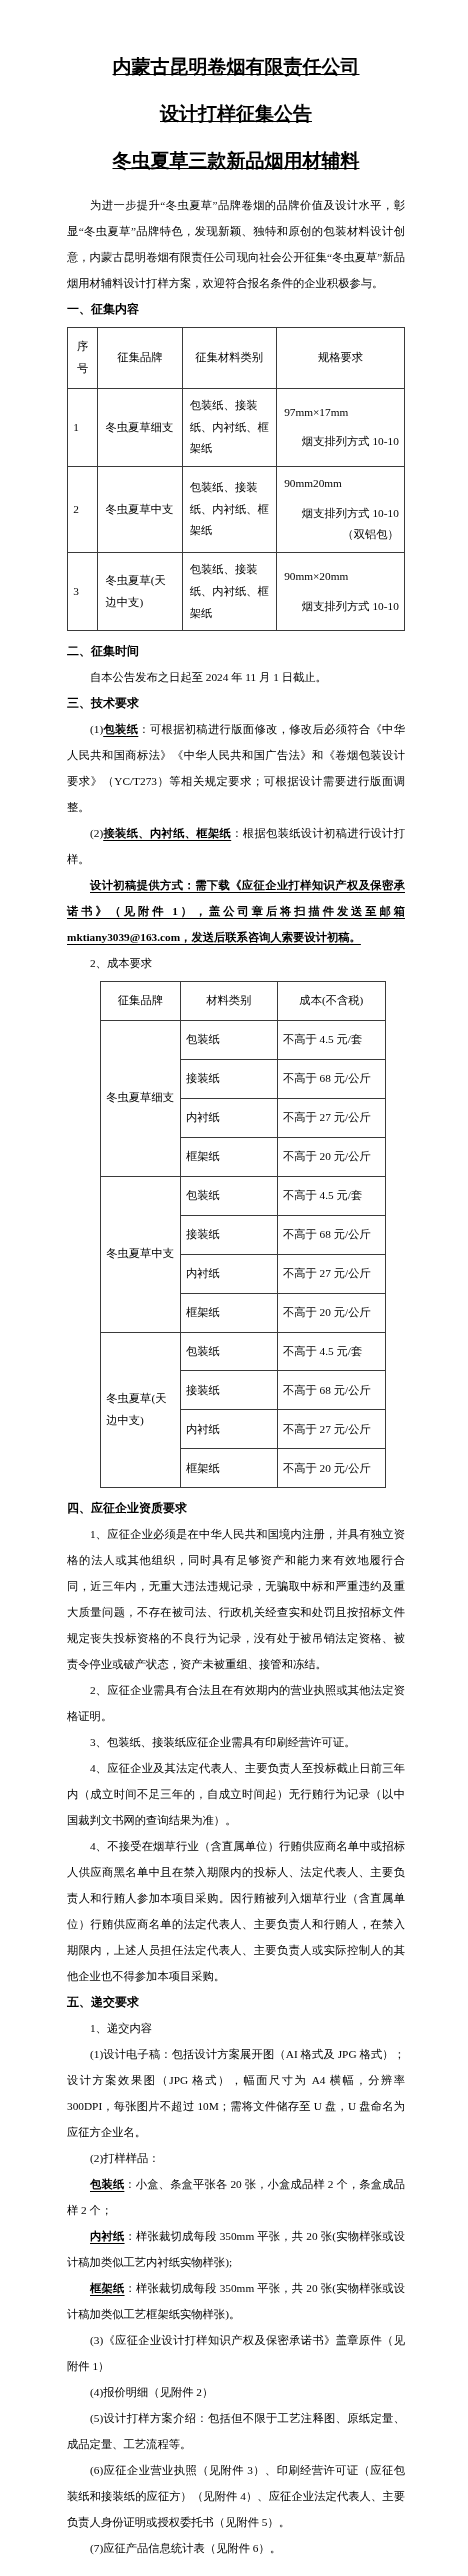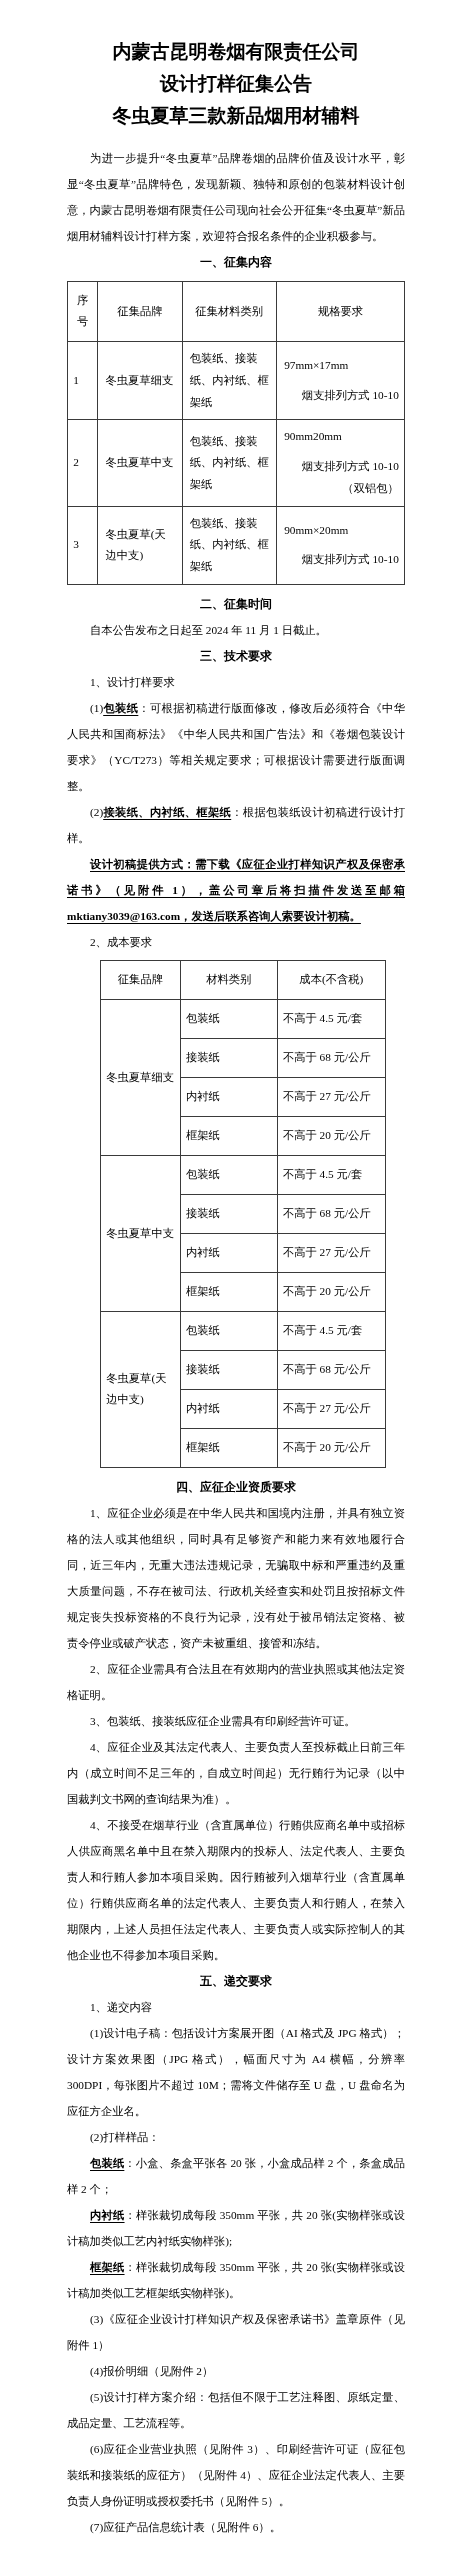--- a/index.html
+++ b/index.html
@@ -15,28 +15,28 @@
     font-size:11.3px;
     line-height:26px;
   }
   .doc-title{
     text-align:center;
     font-size:19px;
     font-weight:bold;
     line-height:32px;
     margin:0 0 13.4px 0;
   }
-  .doc-title div{margin:0;}
+  .doc-title div{margin:15px;text-decoration:underline;}
   p{margin:0;text-align:justify;}
   .indent{text-indent:23px;}
   .sec-heading{
     font-weight:bold;
     font-size:12px;
     margin:0;
-    text-align:center;
+    text-align:left;
   }
   .bu{font-weight:bold;text-decoration:underline;text-underline-offset:2.6px;}
   table{
     width:100%;
     border-collapse:collapse;
     table-layout:fixed;
     margin:5.2px 0 6.2px 0;
   }
   th,td{
     border:0.5px solid #3a3a3a;
@@ -110,21 +110,20 @@
         <div class="spec2">烟支排列方式 10-10</div>
       </td>
     </tr>
   </tbody>
     </table>
 
   <p class="sec-heading">二、征集时间</p>
   <p class="indent">自本公告发布之日起至 2024 年 11 月 1 日截止。</p>
 
   <p class="sec-heading">三、技术要求</p>
-  <p class="indent">1、设计打样要求</p>
   <p class="indent"><span>(1)</span><span class="bu">包装纸</span><span>：可根据初稿进行版面修改，修改后必须符合《中华人民共和国商标法》《中华人民共和国广告法》和《卷烟包装设计要求》（YC/T273）等相关规定要求；可根据设计需要进行版面调整。</span></p>
   <p class="indent"><span>(2)</span><span class="bu">接装纸、内衬纸、框架纸</span><span>：根据包装纸设计初稿进行设计打样。</span></p>
   <p class="indent bu">设计初稿提供方式：需下载《应征企业打样知识产权及保密承诺书》（见附件 1），盖公司章后将扫描件发送至邮箱 mktiany3039@163.com，发送后联系咨询人索要设计初稿。</p>
   <p class="indent">2、成本要求</p>
 
   <table class="tbl-cost">
     <colgroup>
         <col style="width:28%">
         <col style="width:34%">
         <col style="width:38%">

